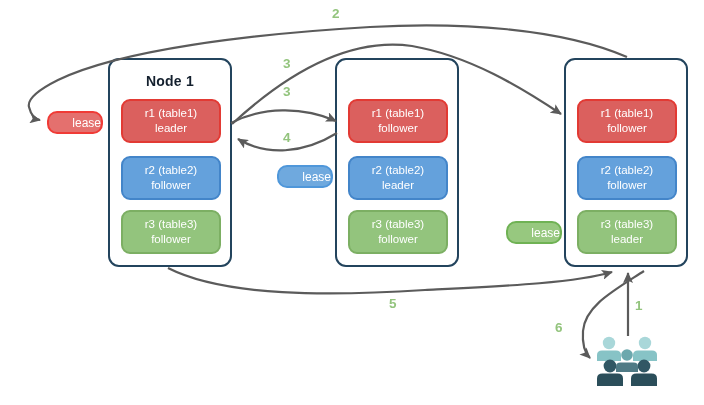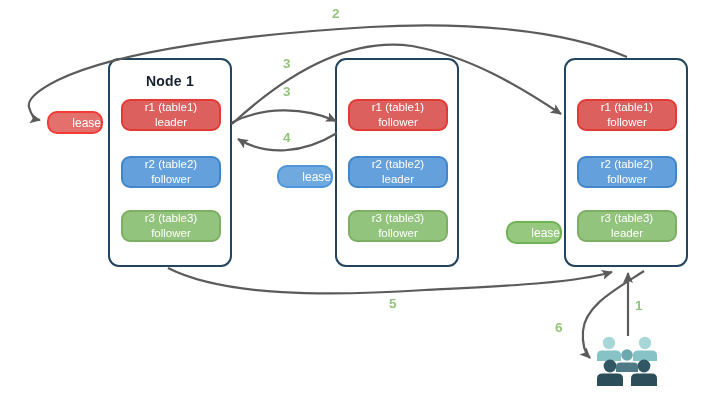--- a/index.html
+++ b/index.html
@@ -11,21 +11,21 @@
     position:absolute; top:58px; width:124px; height:209px;
     background:#ffffff; border:2px solid #23445D; border-radius:11px;
     box-sizing:border-box;
   }
   #node1 { left:108px; } #node2 { left:335px; } #node3 { left:564px; }
   .node-title {
     text-align:center; margin-top:13px; font-weight:bold; font-size:14px;
     color:#14202e; letter-spacing:0.2px;
   }
   .replica {
-    position:absolute; left:11px; width:100px; height:32px;
+    position:absolute; left:11px; width:100px; height:44px;
     border-radius:9px; color:#ffffff; font-size:11.5px; text-align:center;
     display:flex; flex-direction:column; justify-content:center;
     line-height:1.3; border:2px solid; box-sizing:border-box;
   }
   .replica.pos1 { top:39px; } .replica.pos2 { top:96px; } .replica.pos3 { top:150px; }
   .c-red   { background:#DB605E; border-color:#E23A34; }
   .c-blue  { background:#64A1DC; border-color:#4385C9; }
   .c-green { background:#93C47D; border-color:#7CAF63;justify-content:center; }
   .lease {
     position:absolute; width:56px; height:23px; color:#ffffff; font-size:12px;

